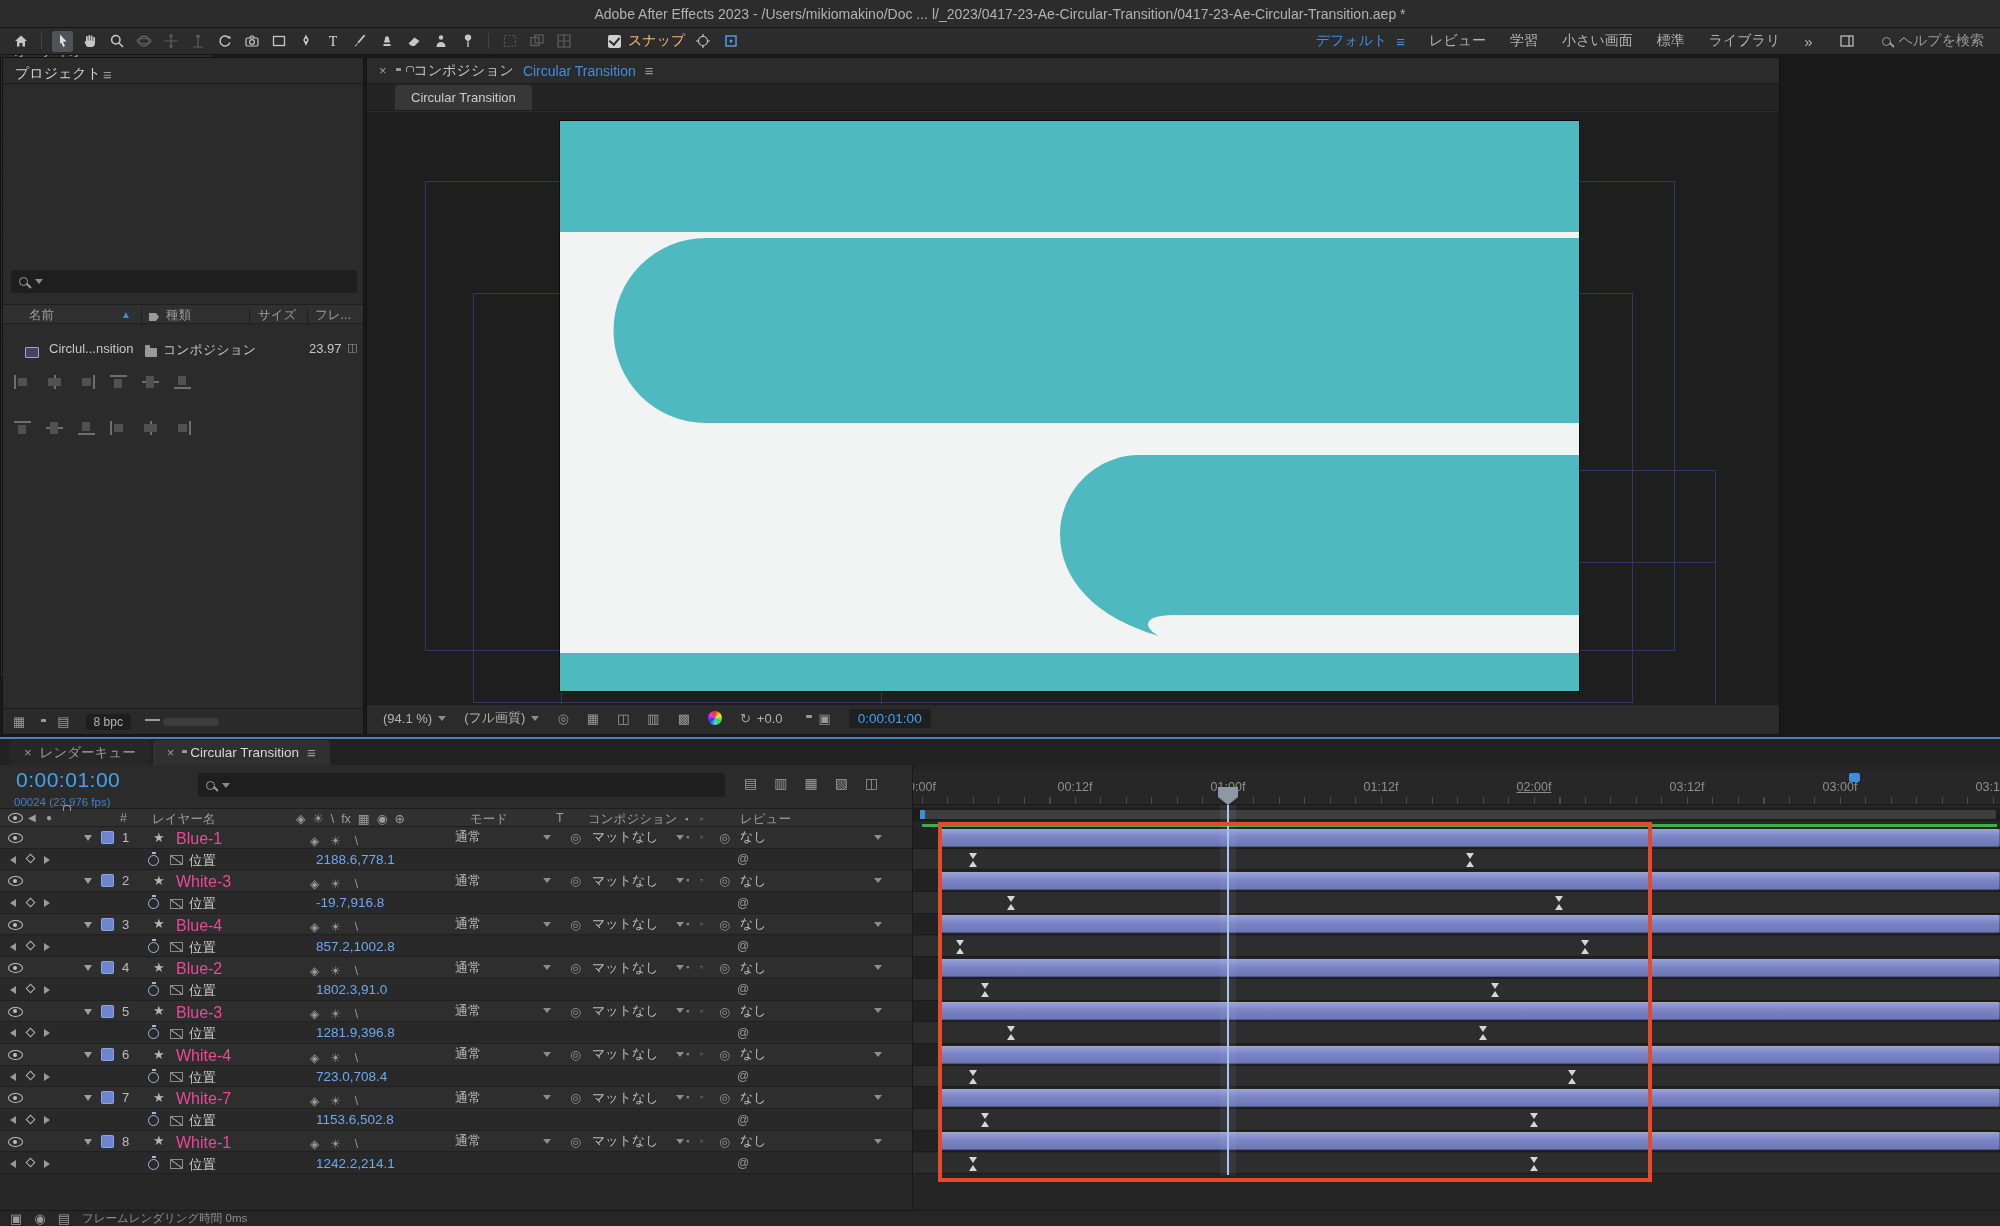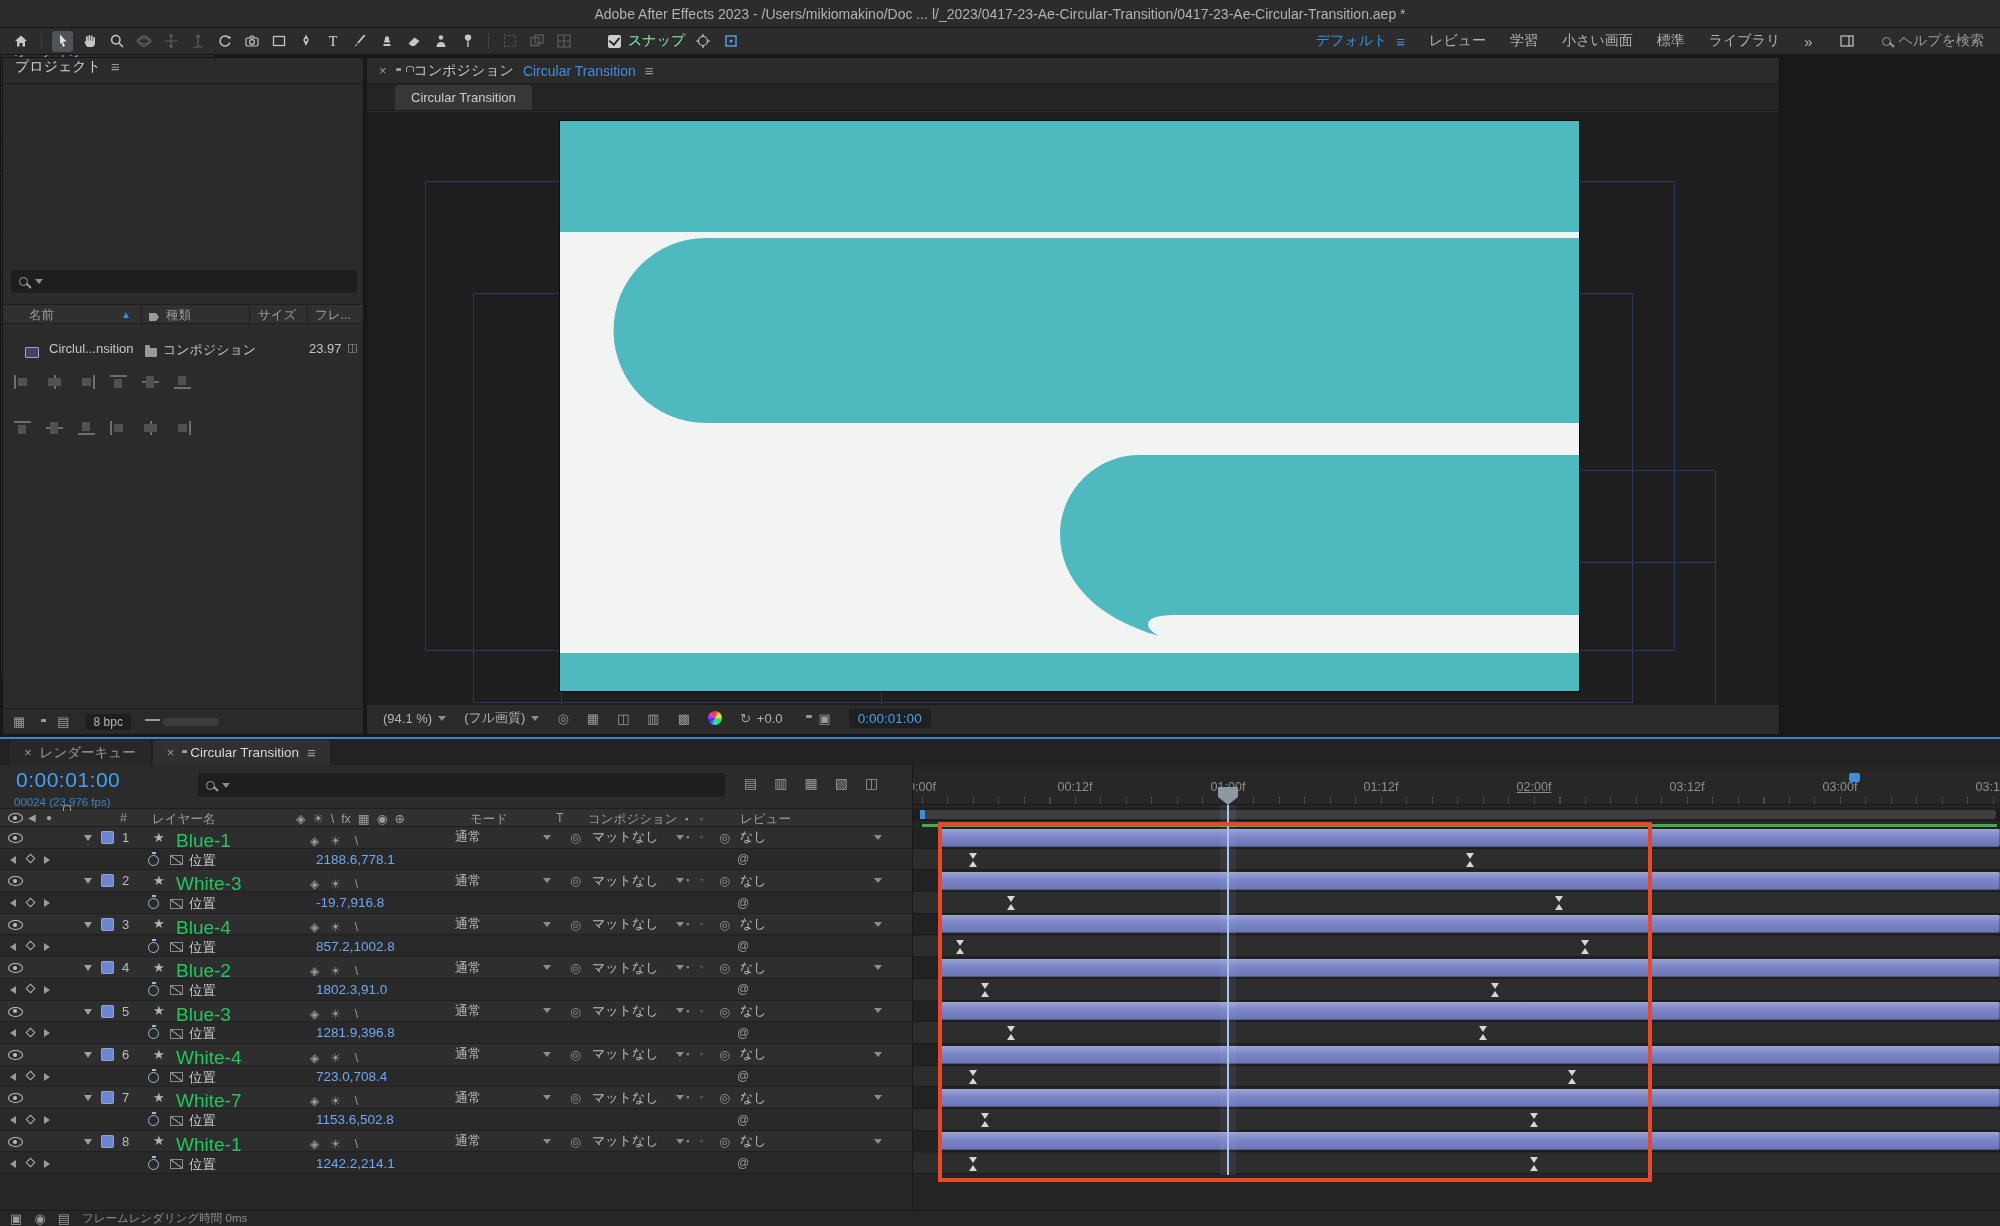--- a/index.html
+++ b/index.html
@@ -9,21 +9,21 @@
 
 #titlebar{position:absolute;left:0;top:0;width:2000px;height:28px;background:#2c2c2c;border-bottom:1px solid #161616;text-align:center;line-height:28px;font-size:14px;color:#b2b2b2;white-space:nowrap}
 
 #toolbar{position:absolute;left:0;top:28px;width:2000px;height:27px;background:#2c2c2c;border-bottom:1px solid #161616;display:flex;align-items:center;padding:0 10px;gap:6px}
 .ti{width:21px;height:21px;display:flex;align-items:center;justify-content:center;border-radius:3px;flex:0 0 auto;color:#c6c6c6}
 .ti svg{width:16px;height:16px}
 .ti.active{background:#50545a}
 .ti.dis{opacity:.33}
 .ti.blue{color:#5aa0e8}
 .tsep{width:1px;height:16px;background:#424242;margin:0 4px;flex:0 0 auto}
-.snapgrp{display:flex;align-items:center;gap:7px;margin-left:28px;font-size:14px;color:#86efac}
+.snapgrp{display:flex;align-items:center;gap:7px;margin-left:28px;font-size:14px;color:#fdba74}
 .cb{width:13px;height:13px;background:#cfcfcf;border-radius:2px;position:relative}
 .cb::after{content:"";position:absolute;left:3px;top:0;width:5px;height:8px;border:2px solid #2b2b2b;border-top:none;border-left:none;transform:rotate(40deg)}
 .tb-right{margin-left:auto;display:flex;align-items:center;gap:24px;padding-right:6px}
 .ws{font-size:14px;color:#b3b3b3}
 .ws.active{color:var(--accent)}
 .ws-menu{color:var(--accent);font-size:15px;margin-left:-15px}
 .tb-more{color:#b3b3b3;font-size:15px}
 .help{display:flex;align-items:center;gap:8px;color:#9a9a9a;font-size:14px}
 
 .i-mag{width:9px;height:9px;border:1.5px solid #9a9a9a;border-radius:50%;position:relative;flex:0 0 auto}
@@ -34,21 +34,21 @@
 .i-lock::before{content:"";position:absolute;left:1px;top:-5px;width:6px;height:5px;border:1.5px solid #9a9a9a;border-bottom:none;border-radius:3px 3px 0 0}
 .i-trash{width:11px;height:11px;background:#9a9a9a;border-radius:1px 1px 2px 2px;position:relative;margin-top:3px}
 .i-trash::before{content:"";position:absolute;left:-2px;top:-3px;width:15px;height:2px;background:#9a9a9a}
 .i-tag{width:10px;height:8px;background:#9a9a9a;clip-path:polygon(0 0,70% 0,100% 50%,70% 100%,0 100%)}
 .menu-ic{color:#9a9a9a;font-size:15px}
 .x-ic{color:#9a9a9a;font-size:13px}
 .caret{width:0;height:0;border-left:4px solid transparent;border-right:4px solid transparent;border-top:5px solid #8d8d8d;display:inline-block}
 .chip{background:#1e1e1e;border-radius:3px;padding:1px 8px;font-size:12px;color:#b5b5b5}
 
 #project{left:2px;top:57px;width:362px;height:678px}
-.ptab{height:26px;display:flex;align-items:flex-start;gap:10px;padding:0 12px;border-bottom:1px solid #1c1c1c;font-size:14px;color:#d2d2d2}
+.ptab{height:26px;display:flex;align-items:flex-end;gap:2px;padding:0 12px;border-bottom:1px solid #1c1c1c;font-size:14px;color:#d2d2d2}
 .p-search{position:absolute;left:8px;top:212px;width:346px;height:23px;background:#1e1e1e;border-radius:3px;display:flex;align-items:center;gap:7px;padding:0 8px}
 .p-cols{position:absolute;left:0;top:246px;width:100%;height:20px;background:#303030;border-top:1px solid #1f1f1f;border-bottom:1px solid #1f1f1f;font-size:12.5px;color:#9e9e9e}
 .p-cols span,.p-row span{position:absolute;top:2px;white-space:nowrap}
 .p-row{position:absolute;left:0;top:267px;width:100%;height:24px;background:#2b2b2b;font-size:13px;color:#c6c6c6}
 .p-row span{top:16px}
 .pcsep{position:absolute;top:0;width:1px;height:100%;background:#1f1f1f}
 .p-bottom{position:absolute;left:0;bottom:0;width:100%;height:26px;background:#2a2a2a;border-top:1px solid #1c1c1c;display:flex;align-items:center;gap:16px;padding:0 10px;color:#9a9a9a;font-size:13px}
 .scroll-thumb{width:56px;height:8px;background:#3d3d3d;border-radius:4px}
 .comp-ic{width:14px;height:11px;border:1px solid #b59ad6;background:#4a3f5e;border-radius:1px;display:inline-block}
 
@@ -102,21 +102,21 @@
 .lrow{position:absolute;left:0;width:100%;height:21.7px;border-bottom:1px solid #202020}
 .lr-layer{background:#2e2e2e}
 .lr-prop{background:#292929}
 .lrow span{white-space:nowrap}
 .i-eye{position:absolute;left:8px;top:6px;width:15px;height:10px;border:1.5px solid #bcbcbc;border-radius:50%}
 .i-eye::after{content:"";position:absolute;left:3.5px;top:1.8px;width:4px;height:4px;background:#bcbcbc;border-radius:50%}
 .tw{position:absolute;left:84px;top:8px;width:0;height:0;border-left:4.5px solid transparent;border-right:4.5px solid transparent;border-top:6px solid #9e9e9e}
 .swatch{position:absolute;left:101px;top:4px;width:13px;height:13px;border-radius:2px;background:#6d84cf;box-shadow:inset 0 0 0 1px rgba(255,255,255,.25)}
 .lnum{position:absolute;left:122px;top:3px;font-size:13px;color:#bdbdbd}
 .lstar{position:absolute;left:153px;top:2.5px;font-size:13px;color:#b5b5b5}
-.lname{position:absolute;left:176px;top:3px;font-size:19px;color:#22c55e}
+.lname{position:absolute;left:176px;top:3px;font-size:16px;color:#ec4899}
 .sw-g{position:absolute;left:304px;top:3.5px}
 .sw-g i{display:inline-block;width:21px;font-style:normal;color:#9a9a9a;font-size:12px;text-align:center}
 .dd{position:absolute;top:0;height:100%;display:flex;align-items:center;justify-content:space-between;font-size:13px;color:#bdbdbd}
 .dd-mode{left:455px;width:96px}
 .dd-matte{left:592px;width:92px}
 .dd-parent{left:740px;width:142px}
 .tgl{position:absolute;top:3px;font-size:12.5px;color:#9a9a9a}
 .m1{left:570px}.p1{left:719px}
 .mini{position:absolute;top:5px;font-size:9px;color:#8a8a8a}
 .mi1{left:686px}.mi2{left:700px}

